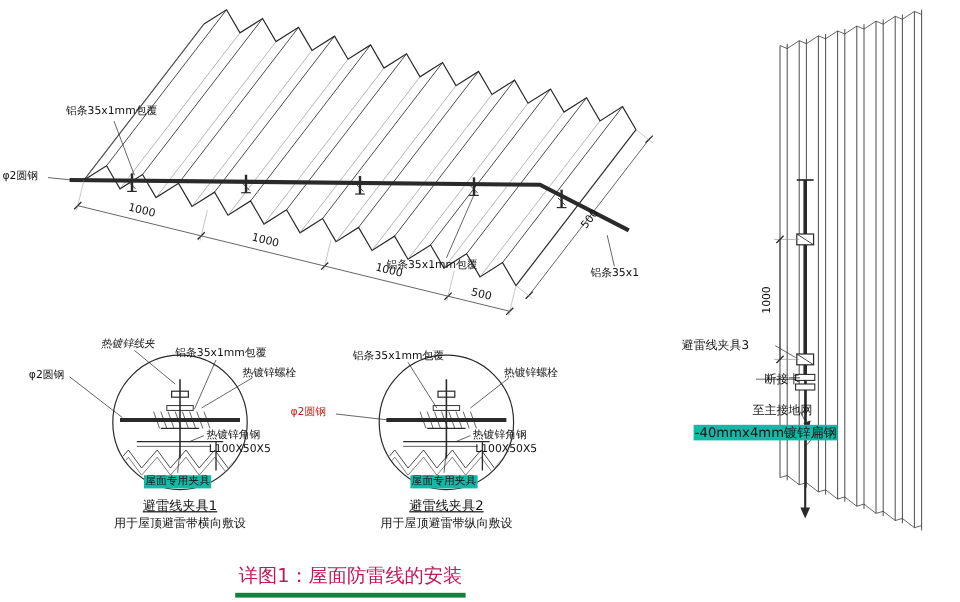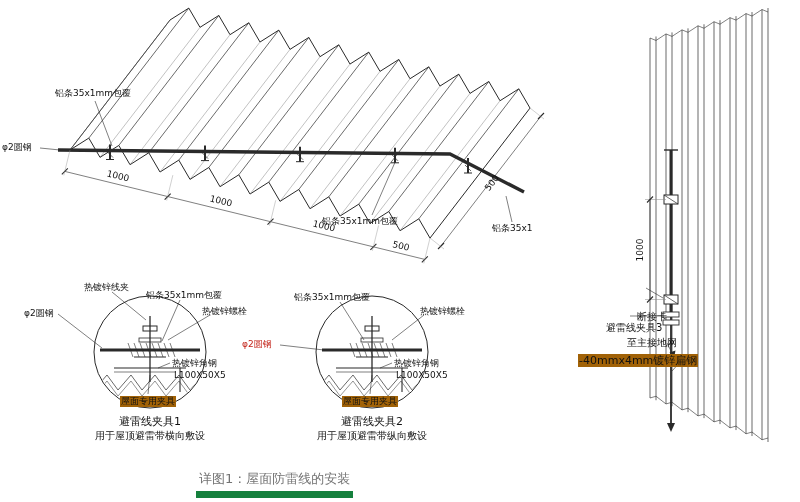--- a/index.html
+++ b/index.html
@@ -8,31 +8,31 @@
     font-family:"DejaVu Sans","Liberation Sans",sans-serif;color:#111;
   }
   #art{position:absolute;left:0;top:0;}
   .lbl{position:absolute;font-size:9px;line-height:11px;white-space:nowrap;color:#111;text-align:right;}
   .lbl10{font-size:10px;line-height:12px;}
   .lbl11{font-size:11px;line-height:13px;}
   .red{color:var(--red,#c22016);}
   .dim{
     position:absolute;font-size:9px;white-space:nowrap;color:#111;
   }
-  .dtitle{position:absolute;font-size:11px;white-space:nowrap;transform:translateX(-50%);color:#111;}
+  .dtitle{position:absolute;font-size:11px;white-space:nowrap;transform:translateX(-50%);color:#111;text-decoration:underline;}
   .dsub{position:absolute;font-size:10px;white-space:nowrap;transform:translateX(-50%);color:#111;}
   .caption{
-    position:absolute;font-size:13px;white-space:nowrap;color:#737373;
-    border-bottom:7px solid #15803d;padding:0 3px 3px 3px;
+    position:absolute;font-size:16px;white-space:nowrap;color:#be185d;
+    border-bottom:4px solid #15803d;padding:0 3px 3px 3px;
   }
   .watermark{
     position:absolute;left:238px;top:236px;font-size:23px;letter-spacing:4px;
     color:var(--wm,#9b9b9b);white-space:nowrap;opacity:.9;
   }
-  .whitebg{background:#a16207;padding:0 1px;}
+  .whitebg{background:#14b8a6;padding:0 1px;}
 </style>
 </head>
 <body>
 
 <div class="canvas">
 
   <svg id="art" width="800" height="502" viewBox="0 0 800 502">
       <g>
         <path d="M 70 150 l 18.8 -11.9 l 11.2 19.24 l 18.8 -11.9 l 11.2 19.24 l 18.8 -11.9 l 11.2 19.24 l 18.8 -11.9 l 11.2 19.24 l 18.8 -11.9 l 11.2 19.24 l 18.8 -11.9 l 11.2 19.24 l 18.8 -11.9 l 11.2 19.24 l 18.8 -11.9 l 11.2 19.24 l 18.8 -11.9 l 11.2 19.24 l 18.8 -11.9 l 11.2 19.24 l 18.8 -11.9 l 11.2 19.24 l 18.8 -11.9 l 11.2 19.24" fill="none" stroke="#2a2a2a" stroke-width="1"></path>
         <path d="M 170 20 l 18.8 -11.9 l 11.2 19.24 l 18.8 -11.9 l 11.2 19.24 l 18.8 -11.9 l 11.2 19.24 l 18.8 -11.9 l 11.2 19.24 l 18.8 -11.9 l 11.2 19.24 l 18.8 -11.9 l 11.2 19.24 l 18.8 -11.9 l 11.2 19.24 l 18.8 -11.9 l 11.2 19.24 l 18.8 -11.9 l 11.2 19.24 l 18.8 -11.9 l 11.2 19.24 l 18.8 -11.9 l 11.2 19.24 l 18.8 -11.9 l 11.2 19.24" fill="none" stroke="#2a2a2a" stroke-width="1"></path>
@@ -239,21 +239,21 @@
   <span class="lbl" style="left:2px;top:142px;">φ2圆钢</span>
   <span class="lbl" style="left:322px;top:216px;">铝条35x1mm包覆</span>
   <span class="lbl" style="left:492px;top:223px;">铝条35x1</span>
 
   <span class="dim" style="left:118px;top:176px;transform:translate(-50%,-50%) rotate(13.7deg);">1000</span>
   <span class="dim" style="left:221px;top:201px;transform:translate(-50%,-50%) rotate(13.7deg);">1000</span>
   <span class="dim" style="left:324px;top:226px;transform:translate(-50%,-50%) rotate(13.7deg);">1000</span>
   <span class="dim" style="left:401px;top:246px;transform:translate(-50%,-50%) rotate(13.7deg);">500</span>
   <span class="dim" style="left:492px;top:183px;transform:translate(-50%,-50%) rotate(-52deg);">500</span>
 
-  <span class="lbl" style="left:84px;top:282px;">热镀锌线夹</span>
+  <span class="lbl" style="left:84px;top:282px;font-style:italic;">热镀锌线夹</span>
   <span class="lbl" style="left:146px;top:290px;">铝条35x1mm包覆</span>
   <span class="lbl" style="left:202px;top:306px;">热镀锌螺栓</span>
   <span class="lbl" style="left:24px;top:308px;">φ2圆钢</span>
   <span class="lbl" style="left:172px;top:358px;">热镀锌角钢</span>
   <span class="lbl" style="left:174px;top:370px;">L100X50X5</span>
   <span class="lbl whitebg" style="left:120px;top:396px;">屋面专用夹具</span>
   <span class="dtitle" style="left:150px;top:414px;">避雷线夹具1</span>
   <span class="dsub" style="left:150px;top:429px;">用于屋顶避雷带横向敷设</span>
 
   <span class="lbl" style="left:294px;top:292px;">铝条35x1mm包覆</span>
@@ -261,18 +261,18 @@
   <span class="lbl red" style="left:242px;top:339px;">φ2圆钢</span>
   <span class="lbl" style="left:394px;top:358px;">热镀锌角钢</span>
   <span class="lbl" style="left:396px;top:370px;">L100X50X5</span>
   <span class="lbl whitebg" style="left:342px;top:396px;">屋面专用夹具</span>
   <span class="dtitle" style="left:372px;top:414px;">避雷线夹具2</span>
   <span class="dsub" style="left:372px;top:429px;">用于屋顶避雷带纵向敷设</span>
 
   <span class="caption" style="left:196px;top:470px;">详图1：屋面防雷线的安装</span>
 
   <span class="dim" style="left:640px;top:250px;transform:translate(-50%,-50%) rotate(-90deg);">1000</span>
-  <span class="lbl lbl10" style="left:606px;top:283px;margin-top:39px;">避雷线夹具3</span>
+  <span class="lbl lbl10" style="left:568px;top:283px;">避雷线夹具3</span>
   <span class="lbl lbl10" style="left:597px;top:311px;margin-left:40px;">断接卡</span>
   <span class="lbl lbl10" style="left:615px;top:337px;margin-left:12px;">至主接地网</span>
   <span class="lbl lbl11 whitebg" style="left:578px;top:354px;">-40mmx4mm镀锌扁钢</span>
 
 </div>
 
 </body></html>

